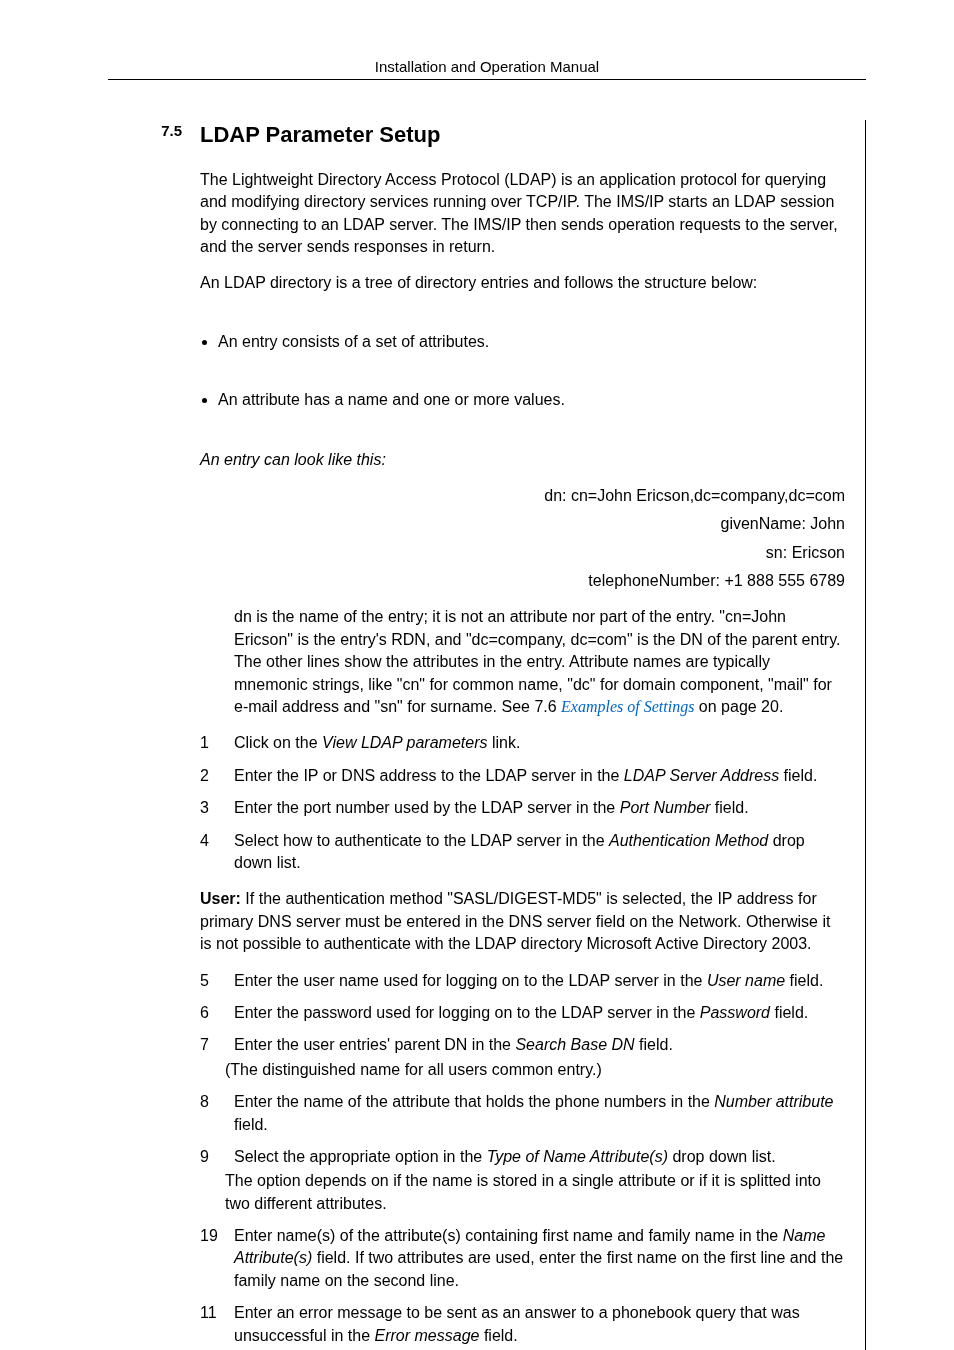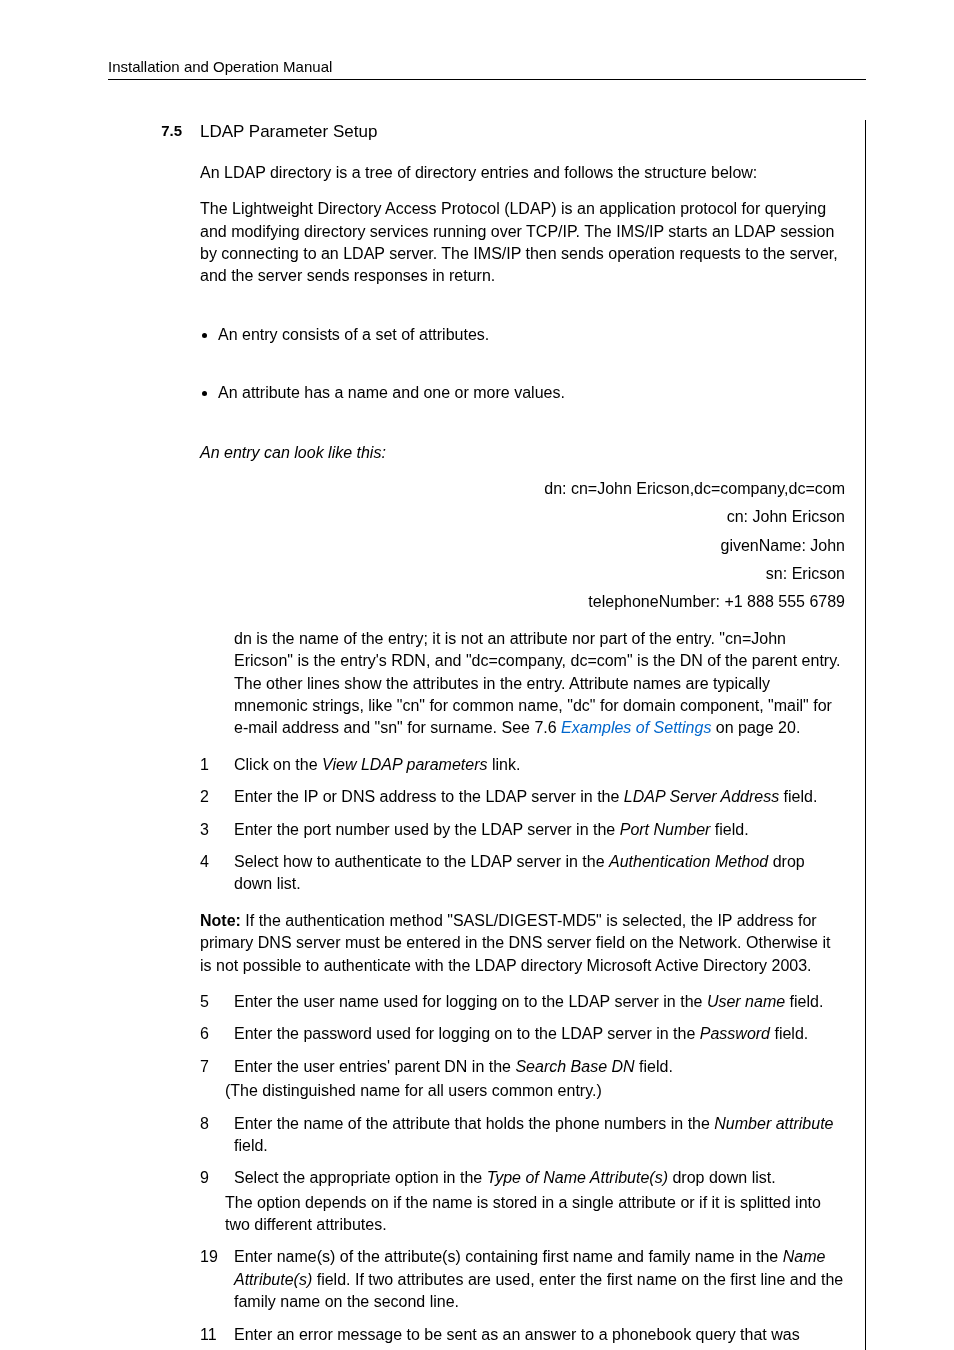--- a/index.html
+++ b/index.html
@@ -14,21 +14,21 @@
     width: 954px;
     min-height: 1350px;
     padding: 56px 88px 40px 108px;
     box-sizing: border-box;
     position: relative;
     display: flex;
     flex-direction: column;
   }
   .header-line {
     display: flex;
-    justify-content: flex-start;
+    justify-content: center;
     font-size: 15px;
   }
   .header-rule {
     border: none;
     border-top: 1px solid #000;
     margin: 2px 0 40px 0;
   }
   .content-wrap {
     display: flex;
     border-right: 1px solid #000;
@@ -41,37 +41,37 @@
     font-weight: 700;
     font-size: 15px;
     text-align: right;
     padding-right: 18px;
     box-sizing: border-box;
   }
   .content-col {
     flex: 1;
   }
   h2 {
-    font-size: 17px;
-    font-weight: 400;
+    font-size: 22px;
+    font-weight: 700;
     margin: 0 0 18px 0;
   }
   p { margin: 0 0 14px 0; }
   .bullets { margin: 0 0 14px 0; padding-left: 18px; }
   .bullets li { margin-bottom: 4px; margin-top: 36px; }
   .italic { font-style: italic; margin-top: 37px; }
   .indent-block { margin-left: 34px; margin-bottom: 14px; }
   .dn-lines div { margin-bottom: 6px; text-align: right; }
   .steps { margin: 0 0 14px 0; }
   .step-row { display: flex; margin-bottom: 10px; }
   .step-row.tight { margin-bottom: 2px; }
   .step-num { width: 34px; flex-shrink: 0; }
   .step-text { flex: 1; }
   .subtext { margin-left: 25px; margin-bottom: 10px; }
-  .link { color: #0066cc; }
+  .link { color: #0066cc; font-family: Liberation Serif, serif; }
   .bold { font-weight: 700; }
   .spacer-flex { flex-grow: 1; }
 </style>
 </head>
 <body>
 
 <div class="page">
 
   <div>
     <div class="header-line">
@@ -80,33 +80,32 @@
     </div>
     <hr class="header-rule">
   </div>
 
   <div class="content-wrap">
     <div class="section-num-col">7.5</div>
     <div class="content-col">
 
       <h2>LDAP Parameter Setup</h2>
 
+      <p>The Lightweight Directory Access Protocol (LDAP) is an application protocol for querying and modifying directory services running over TCP/IP. The IMS/IP starts an LDAP session by connecting to an LDAP server. The IMS/IP then sends operation requests to the server, and the server sends responses in return.</p>
       <p>An LDAP directory is a tree of directory entries and follows the structure below:</p>
-      <p>The Lightweight Directory Access Protocol (LDAP) is an application protocol for querying and modifying directory services running over TCP/IP. The IMS/IP starts an LDAP session by connecting to an LDAP server. The IMS/IP then sends operation requests to the server, and the server sends responses in return.</p>
 
       <ul class="bullets">
         <li>An entry consists of a set of attributes.</li>
         <li>An attribute has a name and one or more values.</li>
       </ul>
 
       <p class="italic">An entry can look like this:</p>
 
       <div class="indent-block dn-lines">
         <div>dn: cn=John Ericson,dc=company,dc=com</div>
-        <div>cn: John Ericson</div>
         <div>givenName: John</div>
         <div>sn: Ericson</div>
         <div>telephoneNumber: +1 888 555 6789</div>
       </div>
 
       <div class="indent-block">
         <span>dn is the name of the entry; it is not an attribute nor part of the entry. "cn=John Ericson" is the entry's RDN, and "dc=company, dc=com" is the DN of the parent entry. The other lines show the attributes in the entry. Attribute names are typically mnemonic strings, like "cn" for common name, "dc" for domain component, "mail" for e-mail address and "sn" for surname. See </span><span>7.6 </span><span class="link italic">Examples of Settings</span><span> on page 20.</span>
       </div>
 
       <div class="steps">
@@ -121,21 +120,21 @@
         <div class="step-row">
           <div class="step-num">3</div>
           <div class="step-text"><span>Enter the port number used by the LDAP server in the </span><span class="italic">Port Number</span><span> field.</span></div>
         </div>
         <div class="step-row">
           <div class="step-num">4</div>
           <div class="step-text"><span>Select how to authenticate to the LDAP server in the </span><span class="italic">Authentication Method</span><span> drop down list.</span></div>
         </div>
       </div>
 
-      <p><span class="bold">Note:</span><span> If the authentication method "SASL/DIGEST-MD5" is selected, the IP address for primary DNS server must be entered in the DNS server field on the Network. Otherwise it is not possible to authenticate with the LDAP directory Microsoft Active Directory 2003.</span></p>
+      <p><span class="bold">User:</span><span> If the authentication method "SASL/DIGEST-MD5" is selected, the IP address for primary DNS server must be entered in the DNS server field on the Network. Otherwise it is not possible to authenticate with the LDAP directory Microsoft Active Directory 2003.</span></p>
 
       <div class="steps">
         <div class="step-row">
           <div class="step-num">5</div>
           <div class="step-text"><span>Enter the user name used for logging on to the LDAP server in the </span><span class="italic">User name</span><span> field.</span></div>
         </div>
         <div class="step-row">
           <div class="step-num">6</div>
           <div class="step-text"><span>Enter the password used for logging on to the LDAP server in the </span><span class="italic">Password</span><span> field.</span></div>
         </div>

